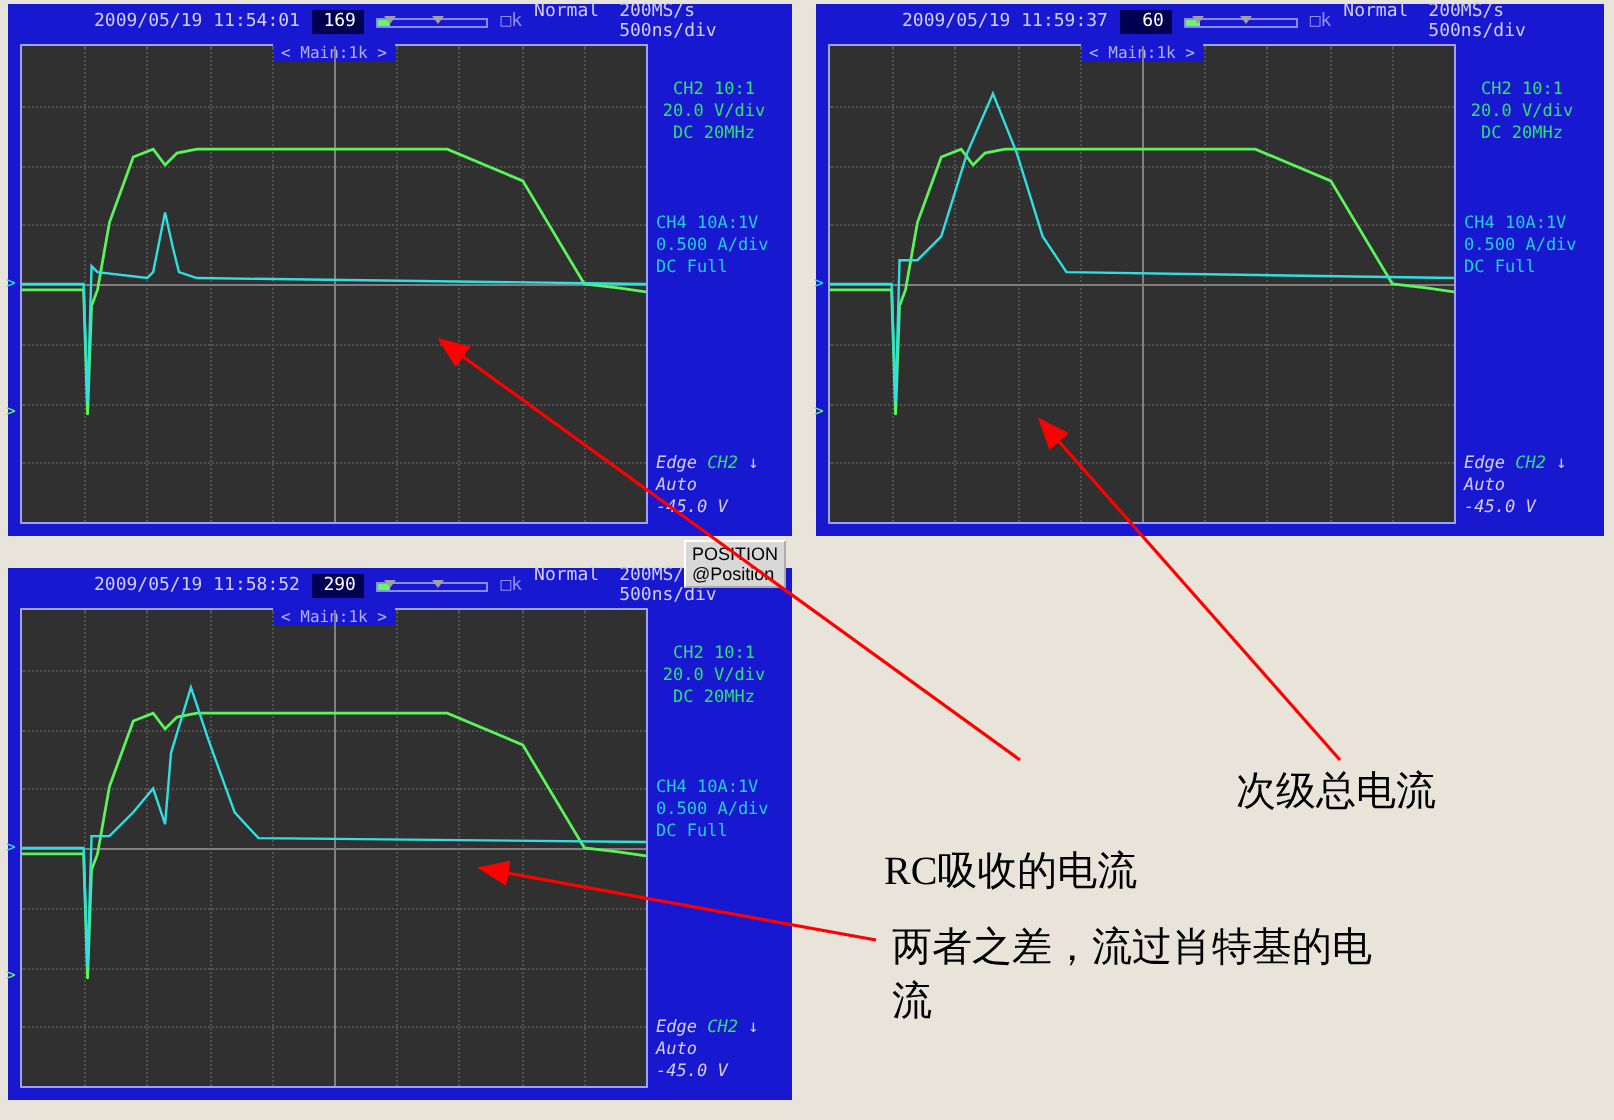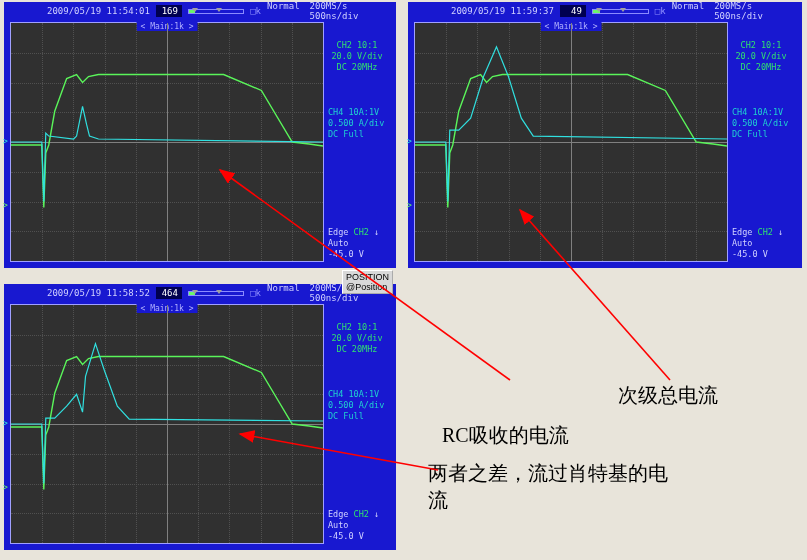--- a/index.html
+++ b/index.html
@@ -101,21 +101,21 @@
     width: 62px;
     padding-left: 4px;
     padding-top: 20px;
     display: flex;
     flex-direction: column;
     gap: 34px;
   }
   .ch-info { font-size: 8.5px; line-height: 11px; }
   .ch-info.green { color: #30e070; text-align: center; }
   .ch-info.cyan  { color: #20d0d0; }
-  .trig-info { margin-top: auto; margin-bottom: 6px; font-size: 8.5px; line-height: 11px; color: #d0d0ff; }
+  .trig-info { margin-top: auto; margin-bottom: 6px; font-size: 8.5px; line-height: 11px; color: #d0d0ff; font-style: italic; }
   .trig-ch { color: #30e070; }
 
   .pos-btn {
     position: absolute;
     background: #d8d8d8;
     color: #000;
     font-size: 9px;
     padding: 1px 3px;
     border: 1px outset #fff;
   }
@@ -196,21 +196,21 @@
         <div>Auto</div>
         <div>-45.0 V</div>
       </div>
     </div>
   </div>
 </div>
 
 <div class="scope" style="left:408px; top:2px; width:394px; height:266px;">
   <div class="scope-header">
     <span class="hdr-date">2009/05/19 11:59:37</span>
-    <span class="hdr-count">49</span>
+    <span class="hdr-count">60</span>
     <span class="hdr-bar">
       <span class="hdr-bar-fill" style="width:12%"></span>
       <span class="hdr-bar-tick" style="left:6%"></span>
       <span class="hdr-bar-tick" style="left:50%"></span>
     </span>
     <span style="color:#9090ff">□k</span>
     <span class="hdr-right">
       <span class="hdr-mode">Normal</span>
       <span class="hdr-sample">200MS/s 500ns/div</span>
     </span>
@@ -257,21 +257,21 @@
         <div>Auto</div>
         <div>-45.0 V</div>
       </div>
     </div>
   </div>
 </div>
 
 <div class="scope" style="left:4px; top:284px; width:392px; height:266px;">
   <div class="scope-header">
     <span class="hdr-date">2009/05/19 11:58:52</span>
-    <span class="hdr-count">464</span>
+    <span class="hdr-count">290</span>
     <span class="hdr-bar">
       <span class="hdr-bar-fill" style="width:12%"></span>
       <span class="hdr-bar-tick" style="left:6%"></span>
       <span class="hdr-bar-tick" style="left:50%"></span>
     </span>
     <span style="color:#9090ff">□k</span>
     <span class="hdr-right">
       <span class="hdr-mode">Normal</span>
       <span class="hdr-sample">200MS/s 500ns/div</span>
     </span>
@@ -322,21 +322,21 @@
   </div>
 </div>
 
 <div class="pos-btn" style="left:342px; top:270px; line-height:10px;">
   <div>POSITION</div>
   <div>@Position</div>
 </div>
 
 <div class="anno-text" style="left:442px; top:382px;margin-top:40px;">RC吸收的电流</div>
 <div class="anno-text" style="left:618px; top:382px;">次级总电流</div>
-<div class="anno-text" style="left:428px; top:460px; width:240px;">两者之差，流过肖特基的电流</div>
+<div class="anno-text" style="left:446px; top:460px; width:240px;">两者之差，流过肖特基的电流</div>
 
 <svg class="arrows">
   <defs>
     <marker id="ah" markerWidth="10" markerHeight="8" refX="9" refY="4" orient="auto">
       <path d="M0,0 L10,4 L0,8 Z" fill="#ff0000"></path>
     </marker>
   </defs>
   <line x1="510" y1="380" x2="220" y2="170" stroke="#ff0000" stroke-width="1.6" marker-end="url(#ah)"></line>
   <line x1="670" y1="380" x2="520" y2="210" stroke="#ff0000" stroke-width="1.6" marker-end="url(#ah)"></line>
   <line x1="438" y1="470" x2="240" y2="434" stroke="#ff0000" stroke-width="1.6" marker-end="url(#ah)"></line>

